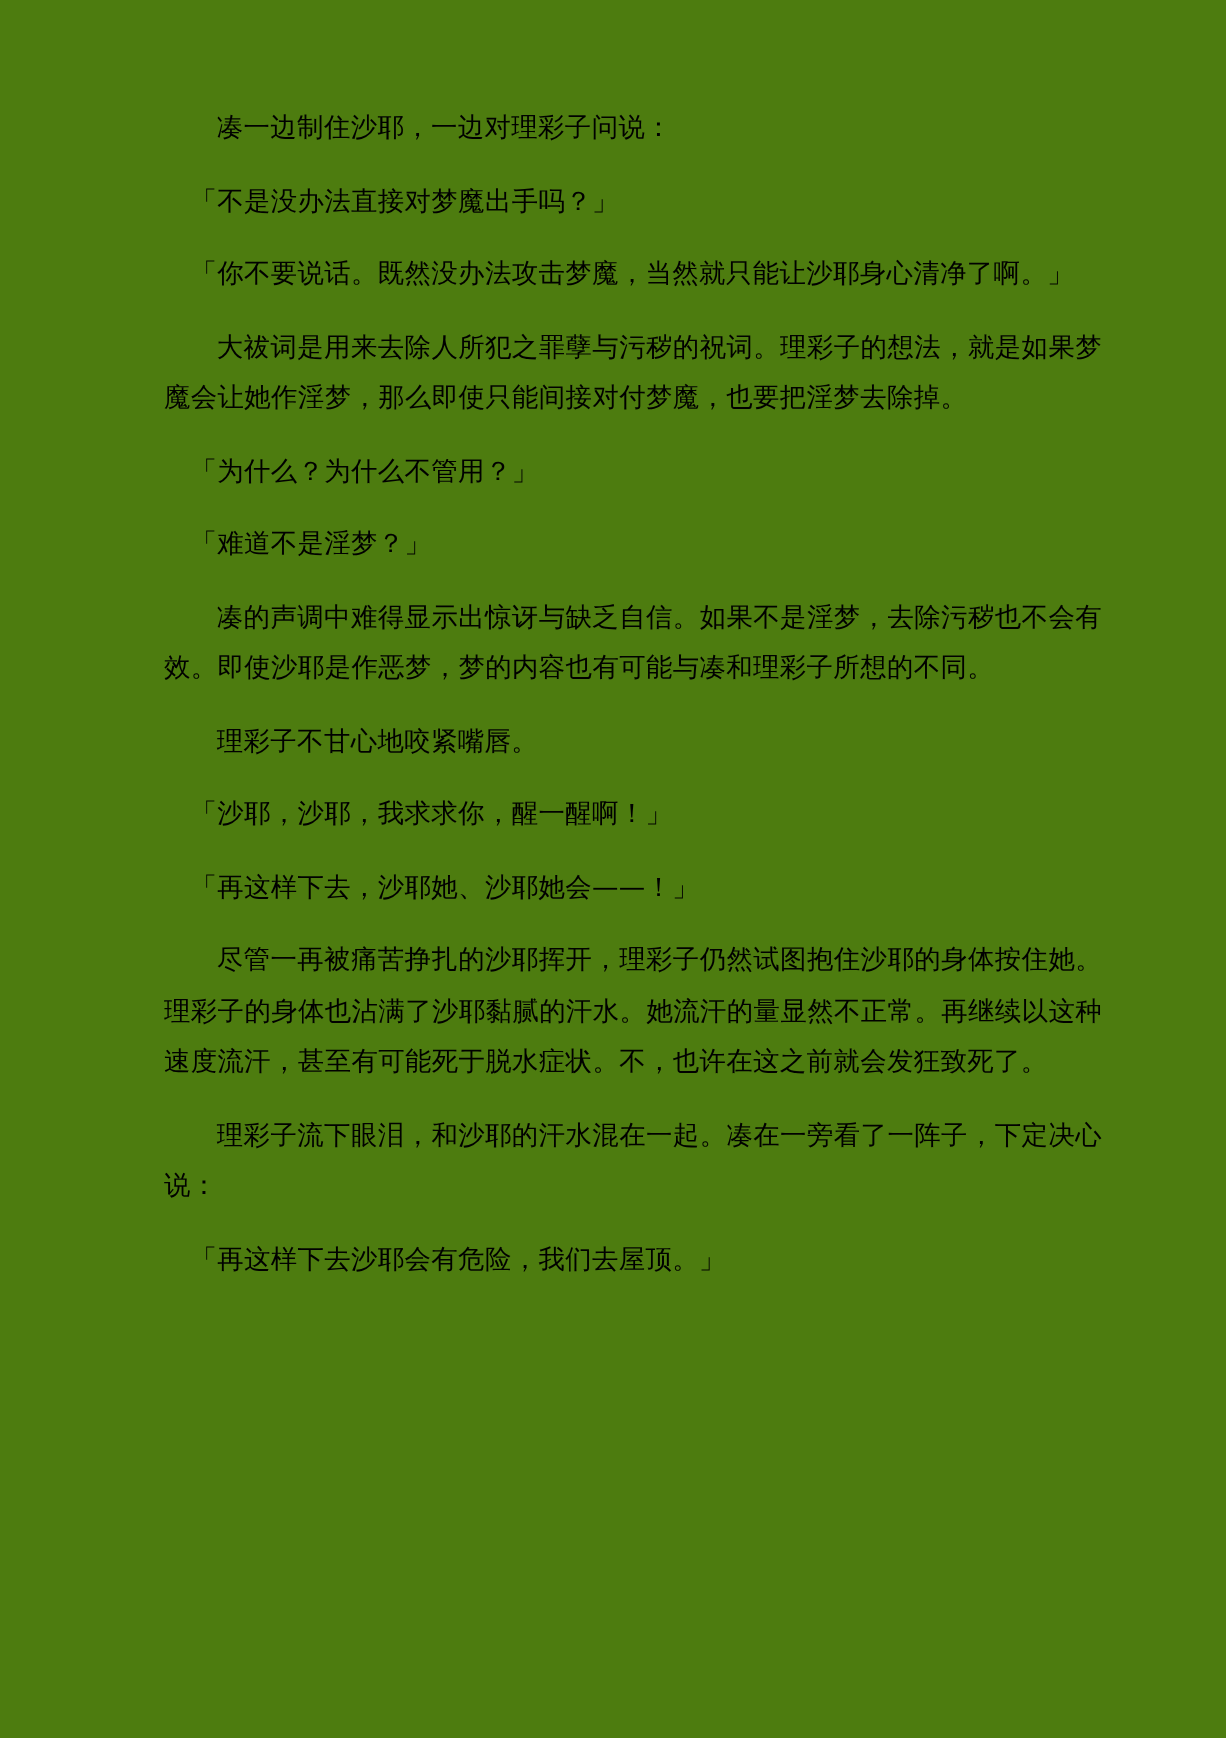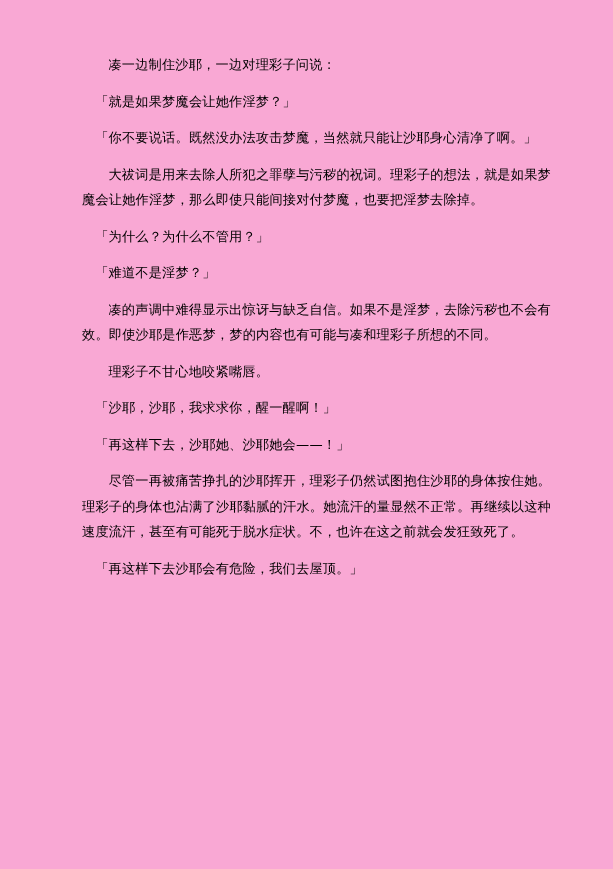--- a/index.html
+++ b/index.html
@@ -12,21 +12,21 @@
     background: #ffffff;
     font-family: "DejaVu Sans", sans-serif;
     color: #000000;
   }
   .page {
     position: relative;
     width: 613px;
     height: 869px;
     box-sizing: border-box;
     padding: 52px 62px 16px 82px;
-    background: #f9a8d4;
+    background: #4d7c0f;
   }
   .body-text {
     font-size: 13.2px;
     line-height: 25.5px;
     letter-spacing: 0.2px;
     text-align: justify;
   }
   .para {
     margin: 0 0 11px 0;
     text-indent: 2em;
@@ -37,25 +37,26 @@
   .para:last-child {
     margin-bottom: 16px;
   }
 </style>
 </head>
 <body>
 
 <div class="page">
   <div class="body-text">
     <p class="para">凑一边制住沙耶，一边对理彩子问说：</p>
-    <p class="para quote">「就是如果梦魔会让她作淫梦？」</p>
+    <p class="para quote">「不是没办法直接对梦魔出手吗？」</p>
     <p class="para quote">「你不要说话。既然没办法攻击梦魔，当然就只能让沙耶身心清净了啊。」</p>
     <p class="para">大祓词是用来去除人所犯之罪孽与污秽的祝词。理彩子的想法，就是如果梦魔会让她作淫梦，那么即使只能间接对付梦魔，也要把淫梦去除掉。</p>
     <p class="para quote">「为什么？为什么不管用？」</p>
     <p class="para quote">「难道不是淫梦？」</p>
     <p class="para">凑的声调中难得显示出惊讶与缺乏自信。如果不是淫梦，去除污秽也不会有效。即使沙耶是作恶梦，梦的内容也有可能与凑和理彩子所想的不同。</p>
     <p class="para">理彩子不甘心地咬紧嘴唇。</p>
     <p class="para quote">「沙耶，沙耶，我求求你，醒一醒啊！」</p>
     <p class="para quote">「再这样下去，沙耶她、沙耶她会——！」</p>
     <p class="para">尽管一再被痛苦挣扎的沙耶挥开，理彩子仍然试图抱住沙耶的身体按住她。理彩子的身体也沾满了沙耶黏腻的汗水。她流汗的量显然不正常。再继续以这种速度流汗，甚至有可能死于脱水症状。不，也许在这之前就会发狂致死了。</p>
+    <p class="para">理彩子流下眼泪，和沙耶的汗水混在一起。凑在一旁看了一阵子，下定决心说：</p>
     <p class="para quote">「再这样下去沙耶会有危险，我们去屋顶。」</p>
   </div>
 </div>
 
 </body></html>

